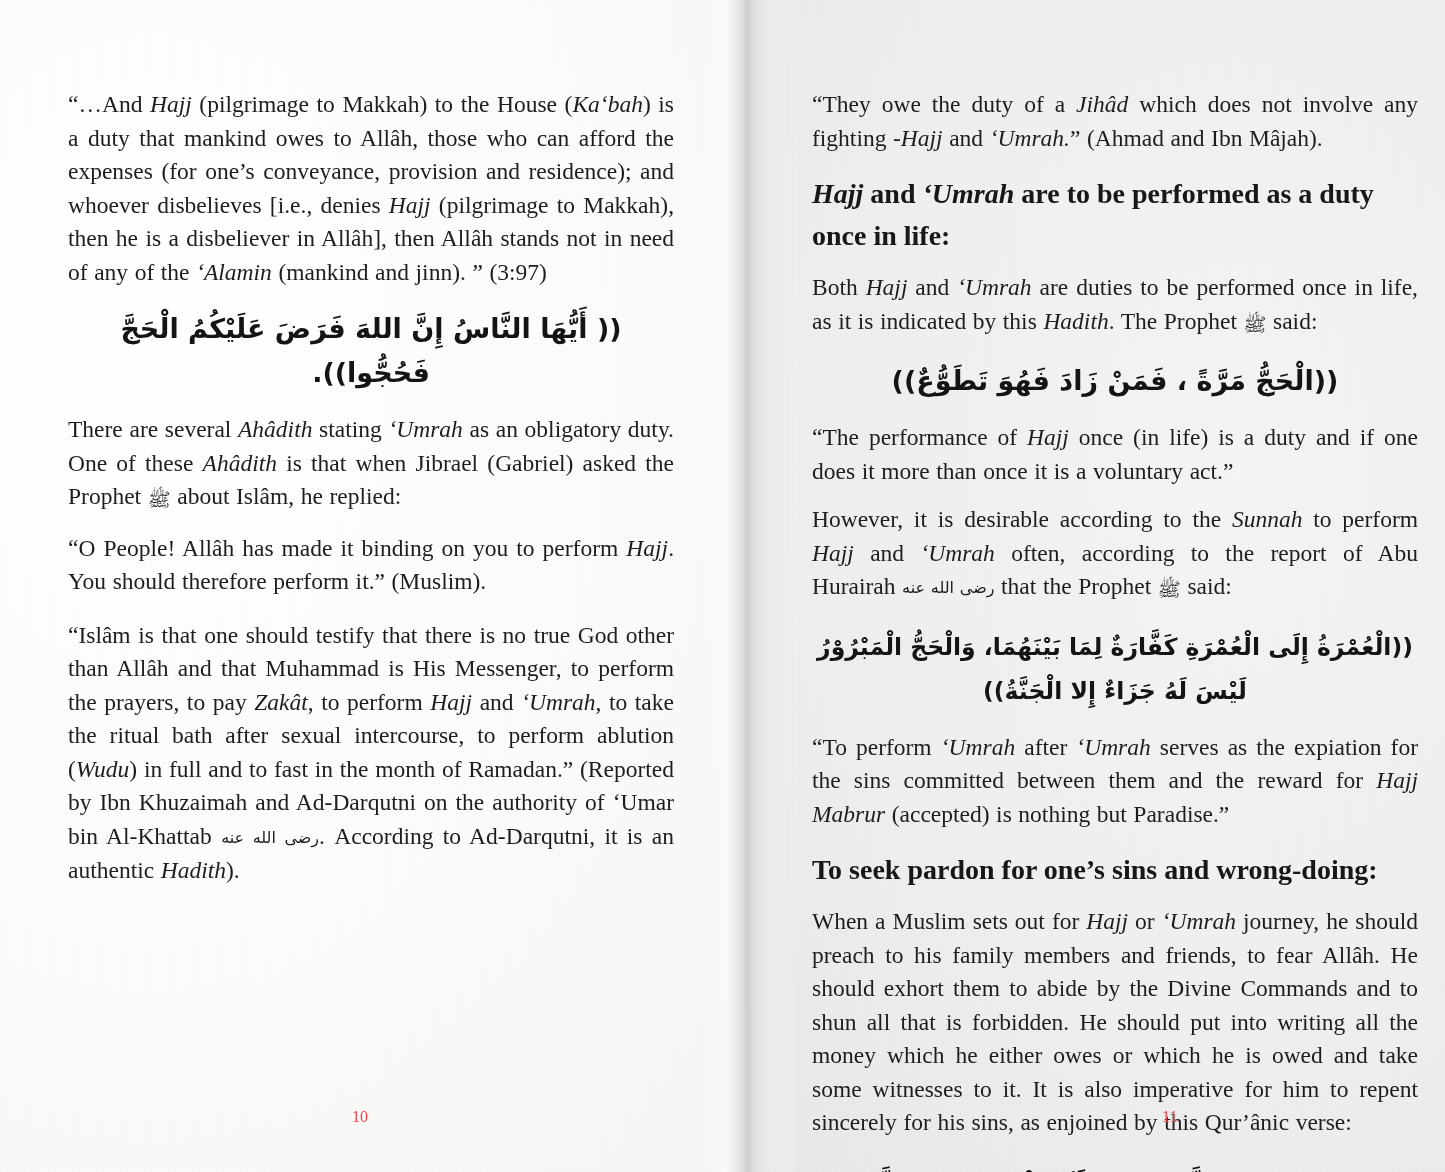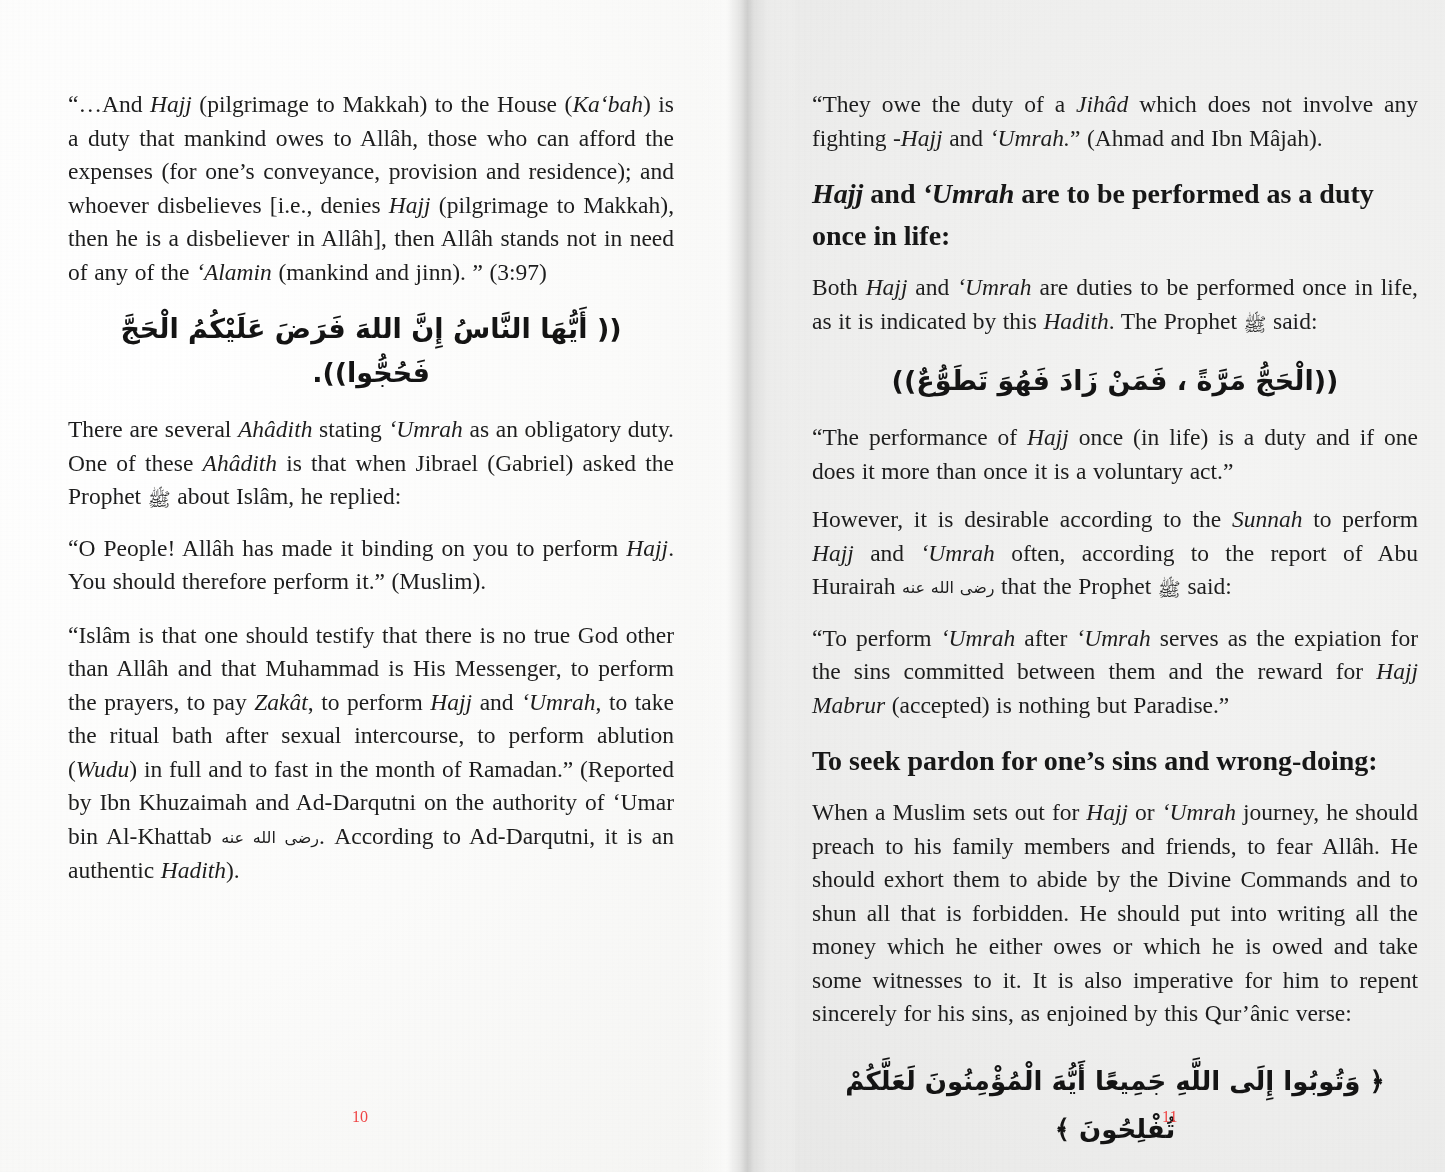--- a/index.html
+++ b/index.html
@@ -176,20 +176,21 @@
     <h2 class="heading"><span class="it">Hajj</span><span> and </span><span class="it">‘Umrah</span><span> are to be performed as a duty once in life:</span></h2>
 
     <p class="para"><span>Both </span><span class="it">Hajj</span><span> and </span><span class="it">‘Umrah</span><span> are duties to be performed once in life, as it is indicated by this </span><span class="it">Hadith</span><span>. The Prophet </span><span class="saw">ﷺ</span><span> said:</span></p>
 
     <p class="arabic">((الْحَجُّ مَرَّةً ، فَمَنْ زَادَ فَهُوَ تَطَوُّعٌ))</p>
 
     <p class="para"><span>“The performance of </span><span class="it">Hajj</span><span> once (in life) is a duty and if one does it more than once it is a voluntary act.”</span></p>
 
     <p class="para"><span>However, it is desirable according to the </span><span class="it">Sunnah</span><span> to perform </span><span class="it">Hajj</span><span> and </span><span class="it">‘Umrah</span><span> often, according to the report of Abu Hurairah </span><span class="hon">رضى الله عنه</span><span> that the Prophet </span><span class="saw">ﷺ</span><span> said:</span></p>
 
+    <p class="arabic small">((الْعُمْرَةُ إِلَى الْعُمْرَةِ كَفَّارَةٌ لِمَا بَيْنَهُمَا، وَالْحَجُّ الْمَبْرُوْرُ لَيْسَ لَهُ جَزَاءٌ إِلا الْجَنَّةُ))</p>
 
     <p class="para"><span>“To perform </span><span class="it">‘Umrah</span><span> after </span><span class="it">‘Umrah</span><span> serves as the expiation for the sins committed between them and the reward for </span><span class="it">Hajj Mabrur</span><span> (accepted) is nothing but Paradise.”</span></p>
 
     <h2 class="heading">To seek pardon for one’s sins and wrong-doing:</h2>
 
     <p class="para"><span>When a Muslim sets out for </span><span class="it">Hajj</span><span> or </span><span class="it">‘Umrah</span><span> journey, he should preach to his family members and friends, to fear Allâh. He should exhort them to abide by the Divine Commands and to shun all that is forbidden. He should put into writing all the money which he either owes or which he is owed and take some witnesses to it. It is also imperative for him to repent sincerely for his sins, as enjoined by this Qur’ânic verse:</span></p>
 
     <p class="arabic quran">﴿ وَتُوبُوا إِلَى اللَّهِ جَمِيعًا أَيُّهَ الْمُؤْمِنُونَ لَعَلَّكُمْ تُفْلِحُونَ ﴾</p>
 
   </div>

